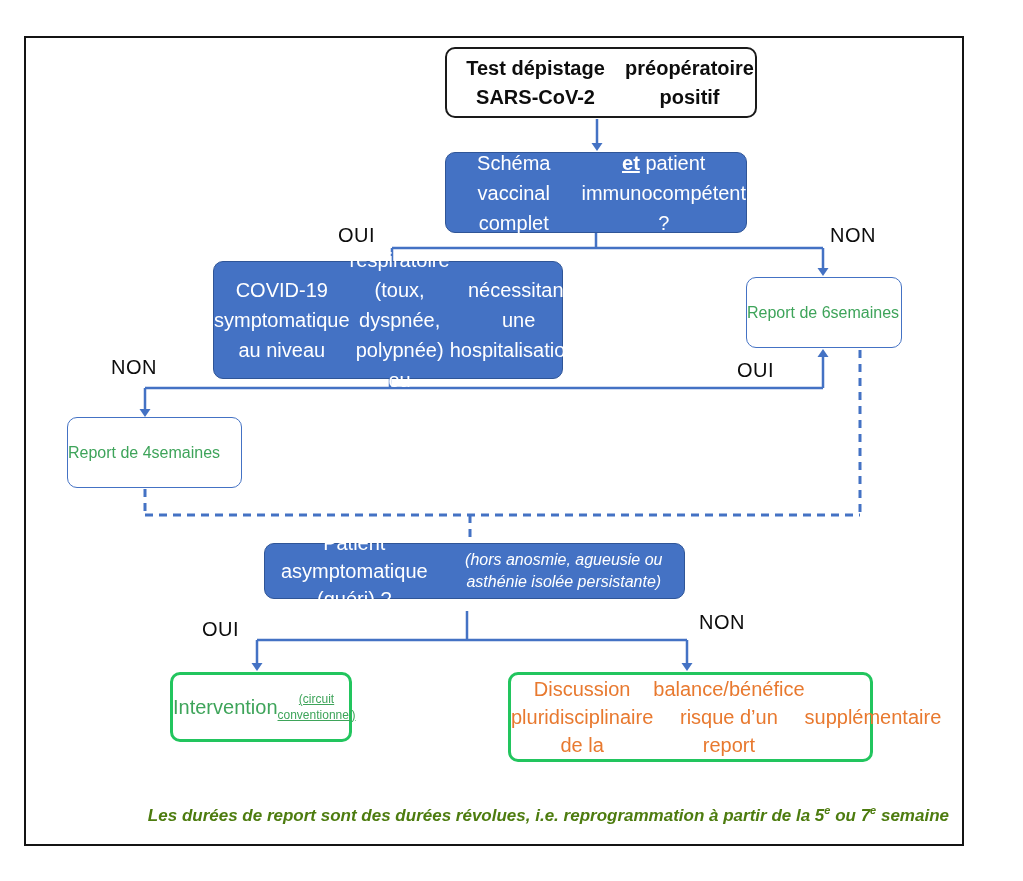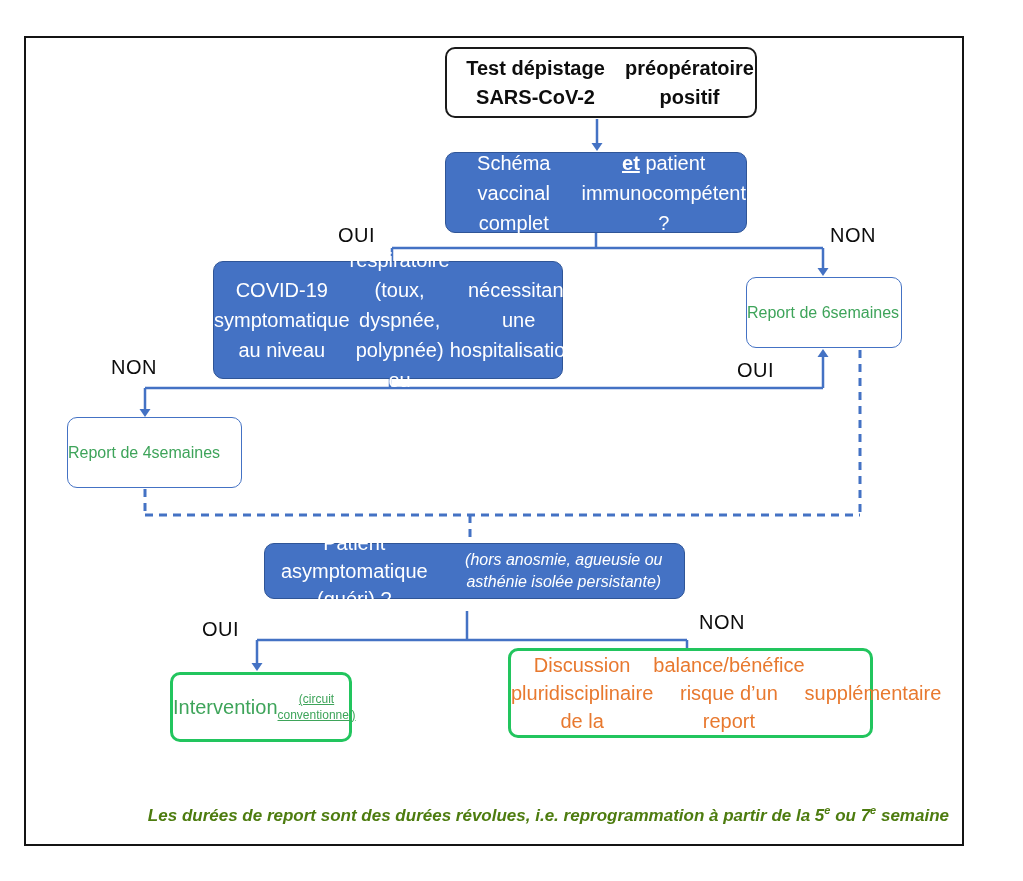--- a/index.html
+++ b/index.html
@@ -26,21 +26,21 @@
   .node-vaccine{left:445px;top:152px;width:302px;height:81px;font-size:20px;line-height:1.5;}
   .node-covid{left:213px;top:261px;width:350px;height:118px;font-size:20px;line-height:1.5;}
   .node-patient{left:264px;top:543px;width:421px;height:56px;font-size:20px;line-height:1.4;}
   .node-report{
     background:#fff;border:1.5px solid #4472C4;color:#3EA45A;font-size:16px;line-height:1.5;
   }
   .node-report6{left:746px;top:277px;width:156px;height:71px;}
   .node-report4{left:67px;top:417px;width:175px;height:71px;}
   .node-outcome{background:#fff;border:3px solid #22c55e;}
   .node-intervention{left:170px;top:672px;width:182px;height:70px;color:#3EA45A;font-size:20px;line-height:1.35;}
-  .node-discussion{left:508px;top:648px;width:365px;height:90px;color:#E8792F;font-size:20px;line-height:1.4;}
+  .node-discussion{left:508px;top:672px;width:365px;height:90px;color:#E8792F;font-size:20px;line-height:1.4;}
   .small-inline{font-size:20px;}
   .bold-underline{font-weight:bold;text-decoration:underline;}
   .italic-small{font-style:italic;font-size:16px;}
   .sub-label{font-size:12px;text-decoration:underline;}
   .branch-label{
     position:absolute;font-size:20px;color:#0d0d0d;letter-spacing:0.5px;
   }
   .lbl-oui-top{left:338px;top:224px;}
   .lbl-non-top{left:830px;top:224px;}
   .lbl-non-mid{left:111px;top:356px;}

